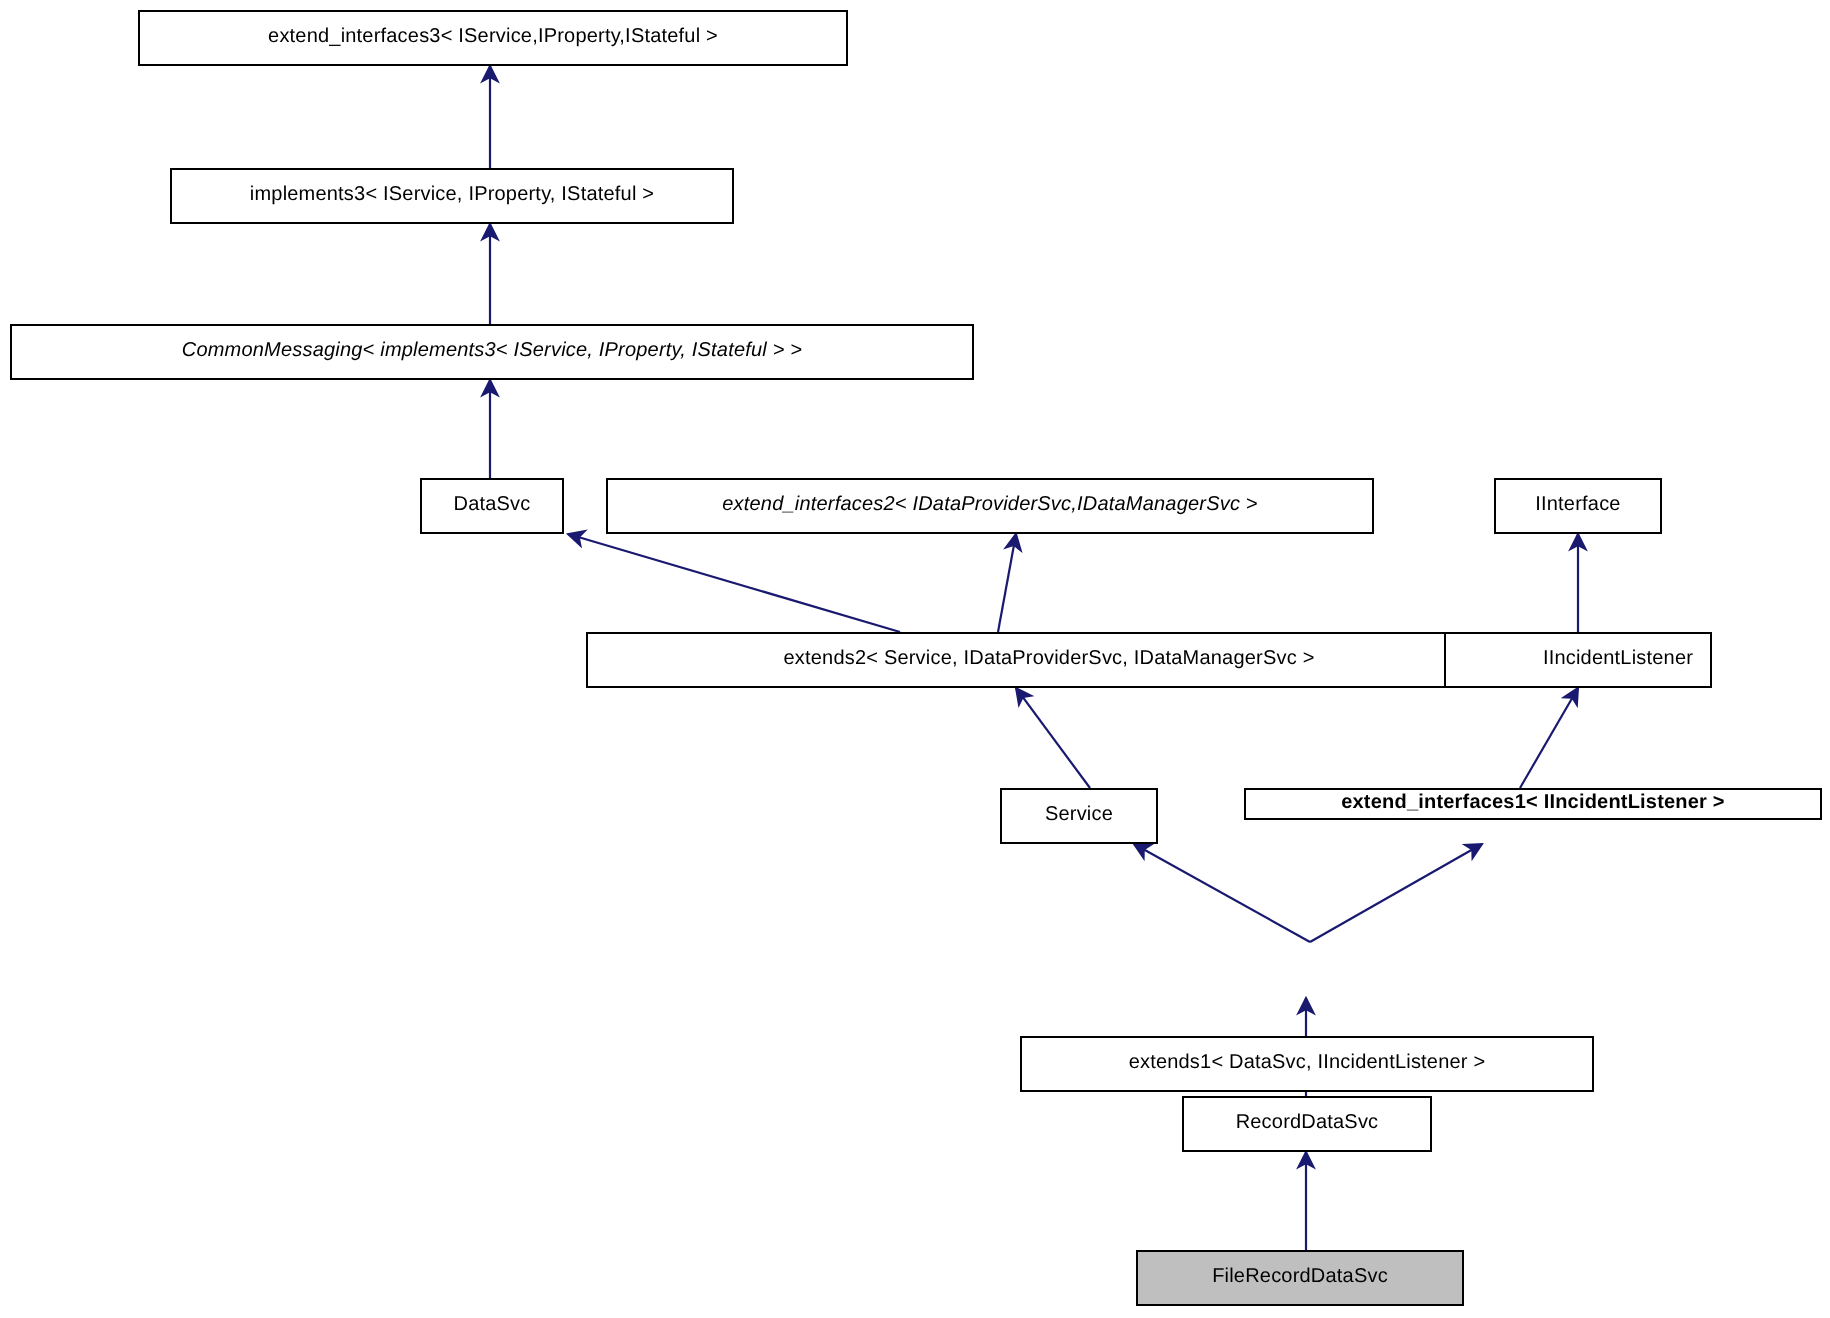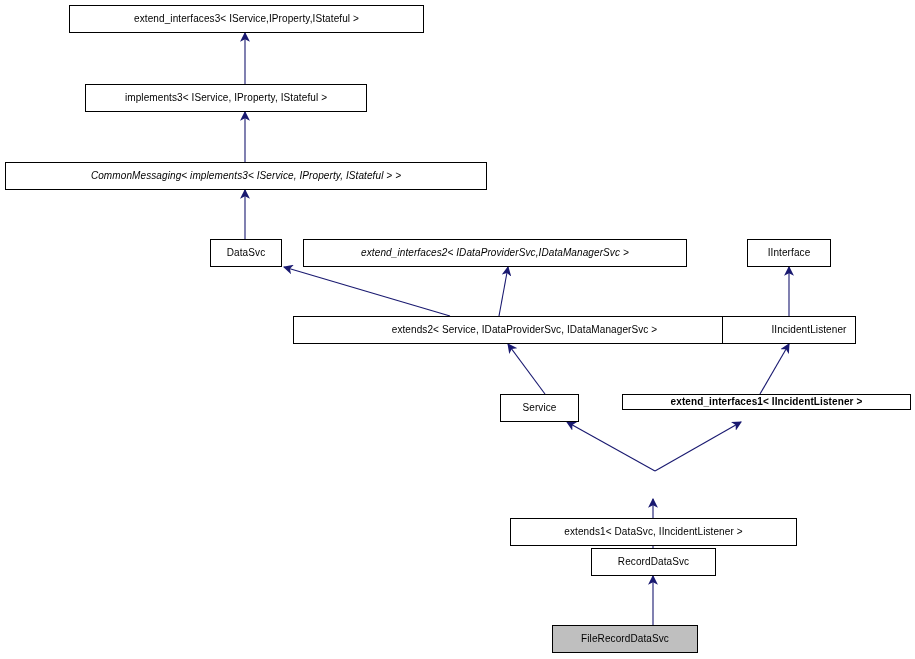--- a/index.html
+++ b/index.html
@@ -100,17 +100,17 @@
       </div>
       <div class="uml-node" style="left: 622px; top: 394px; width: 289px; height: 16px; font-weight: bold;">
         <span class="node-label">extend_interfaces1&lt; IIncidentListener &gt;</span>
       </div>
       <div class="uml-node" style="left: 510px; top: 471px; width: 287px; height: 28px; margin-top: 47px;">
         <span class="node-label">extends1&lt; DataSvc, IIncidentListener &gt;</span>
       </div>
       <div class="uml-node" style="left: 591px; top: 548px; width: 125px; height: 28px;">
         <span class="node-label">RecordDataSvc</span>
       </div>
-      <div class="uml-node highlight" style="left: 552px; top: 625px; width: 146px; height: 28px;">
+      <div class="uml-node highlight" style="left: 568px; top: 625px; width: 164px; height: 28px;">
         <span class="node-label">FileRecordDataSvc</span>
       </div>
     </div>
 </div>
 
 </body></html>

